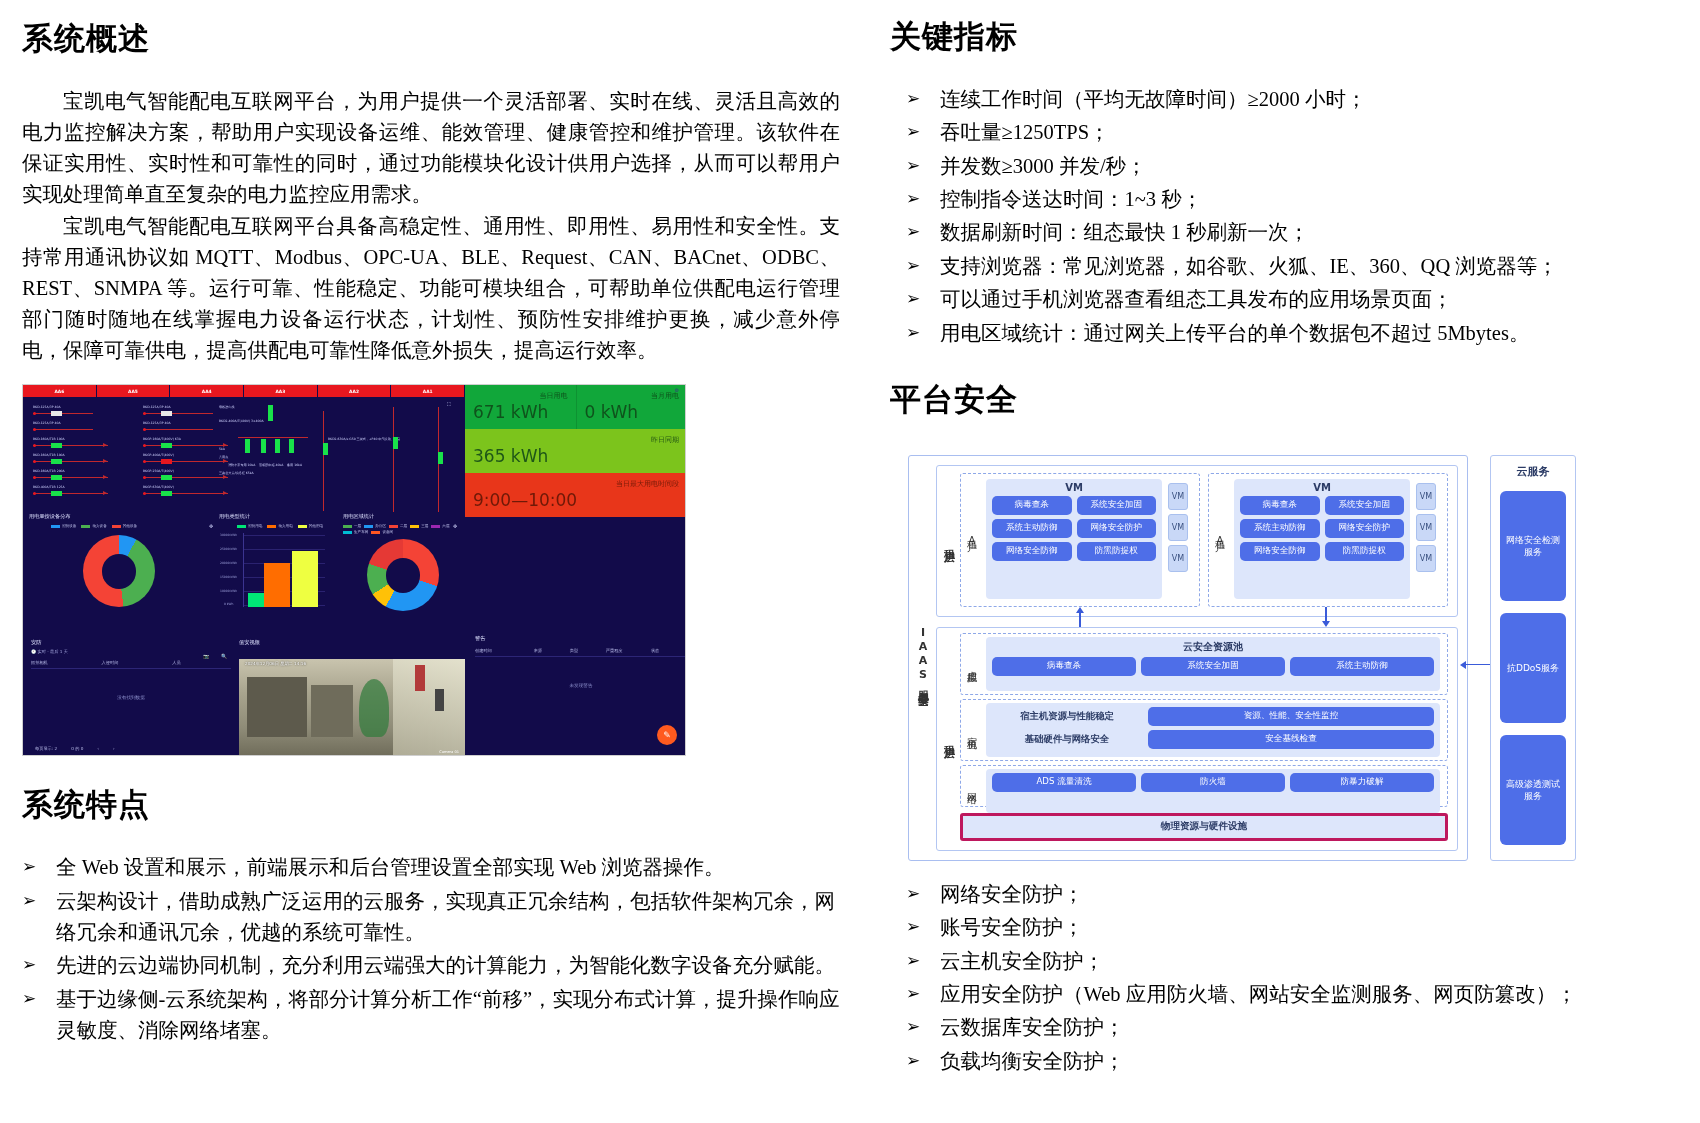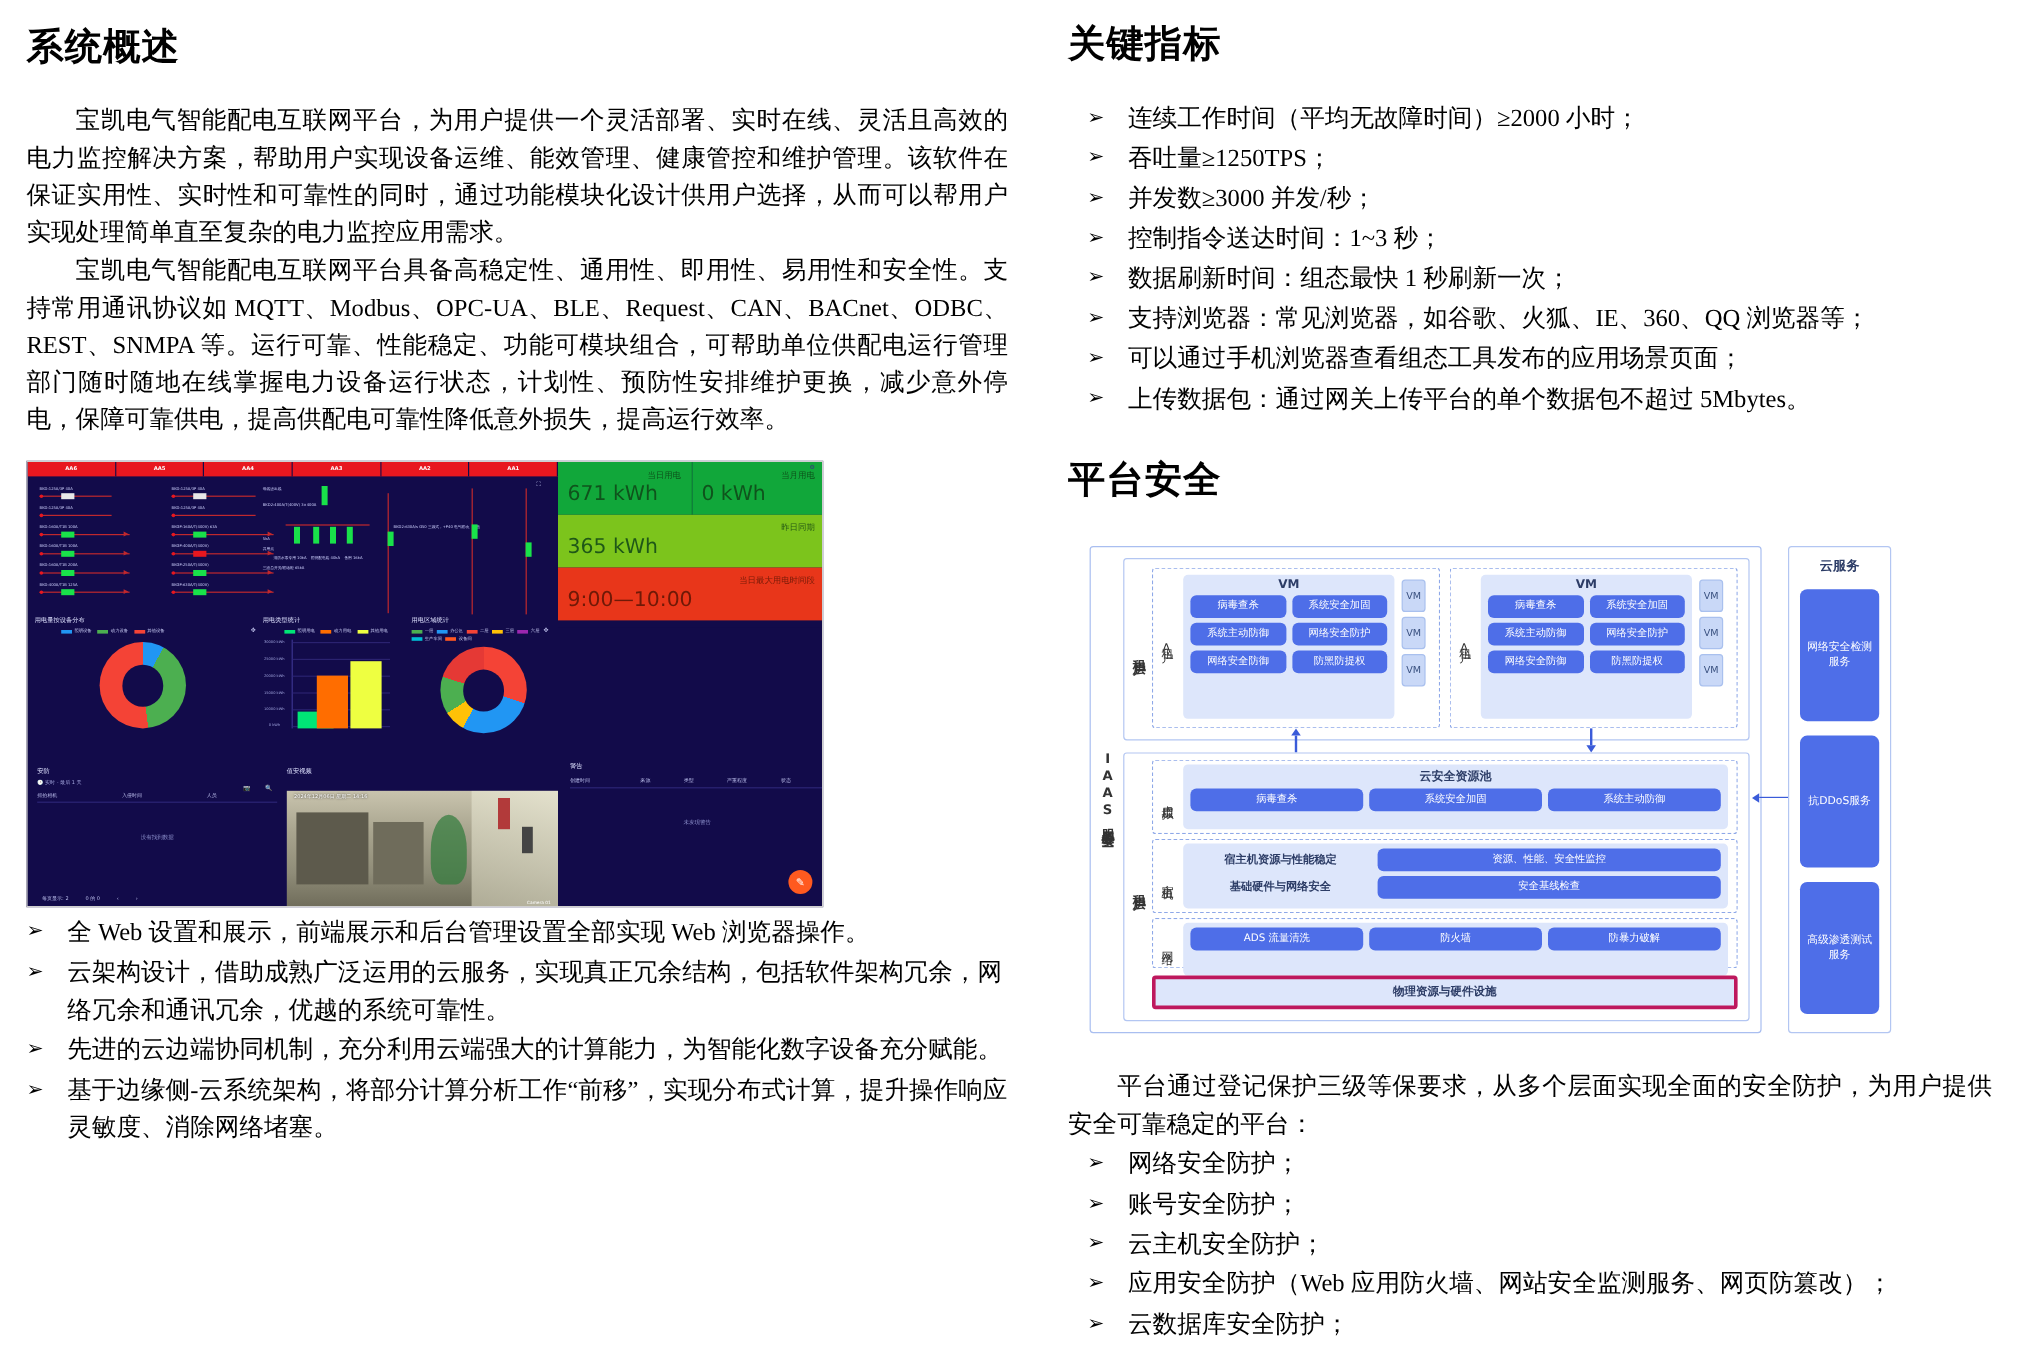--- a/index.html
+++ b/index.html
@@ -457,20 +457,21 @@
         <div class="pager">
           <span>每页显示: 2</span>
           <span>0 的 0</span>
           <span>‹</span>
           <span>›</span>
         </div>
         <div class="fab">✎</div>
       </div>
     </div>
 
+    <h2 class="section-title" style="margin-top:28px;">系统特点</h2>
     <ul class="bullets">
       <li>
           <span class="arrow">➢</span>
           <span class="btxt">全 Web 设置和展示，前端展示和后台管理设置全部实现 Web 浏览器操作。</span>
         </li>
       <li>
           <span class="arrow">➢</span>
           <span class="btxt">云架构设计，借助成熟广泛运用的云服务，实现真正冗余结构，包括软件架构冗余，网络冗余和通讯冗余，优越的系统可靠性。</span>
         </li>
       <li>
@@ -512,21 +513,21 @@
       <li>
           <span class="arrow">➢</span>
           <span class="btxt">支持浏览器：常见浏览器，如谷歌、火狐、IE、360、QQ 浏览器等；</span>
         </li>
       <li>
           <span class="arrow">➢</span>
           <span class="btxt">可以通过手机浏览器查看组态工具发布的应用场景页面；</span>
         </li>
       <li>
           <span class="arrow">➢</span>
-          <span class="btxt">上传数据包：通过网关上传平台的单个数据包不超过 5Mbytes。</span>
+          <span class="btxt">用电区域统计：通过网关上传平台的单个数据包不超过 5Mbytes。</span>
         </li>
     </ul>
 
     <h2 class="section-title" style="margin-top:30px;">平台安全</h2>
 
     <div class="secdiag">
 
       <div class="outer-frame"></div>
       <div class="vlabel" style="left:22px;top:30px;height:360px;width:20px;">IAAS服务层安全</div>
 
@@ -627,21 +628,20 @@
       </div>
 
       <div class="cloud-col" style="left:600px;top:8px;width:86px;height:406px;">
         <div class="cloud-t">云服务</div>
       </div>
       <div class="cloud-card" style="left:610px;top:44px;width:66px;height:110px;">网络安全检测服务</div>
       <div class="cloud-card" style="left:610px;top:166px;width:66px;height:110px;">抗DDoS服务</div>
       <div class="cloud-card" style="left:610px;top:288px;width:66px;height:110px;">高级渗透测试服务</div>
     </div>
 
-    <p class="body-para" style="margin-top:14px;">平台通过登记保护三级等保要求，从多个层面实现全面的安全防护，为用户提供安全可靠稳定的平台：</p>
 
     <ul class="bullets" style="margin-left:16px;margin-top:2px;">
       <li>
           <span class="arrow">➢</span>
           <span class="btxt">网络安全防护；</span>
         </li>
       <li>
           <span class="arrow">➢</span>
           <span class="btxt">账号安全防护；</span>
         </li>

